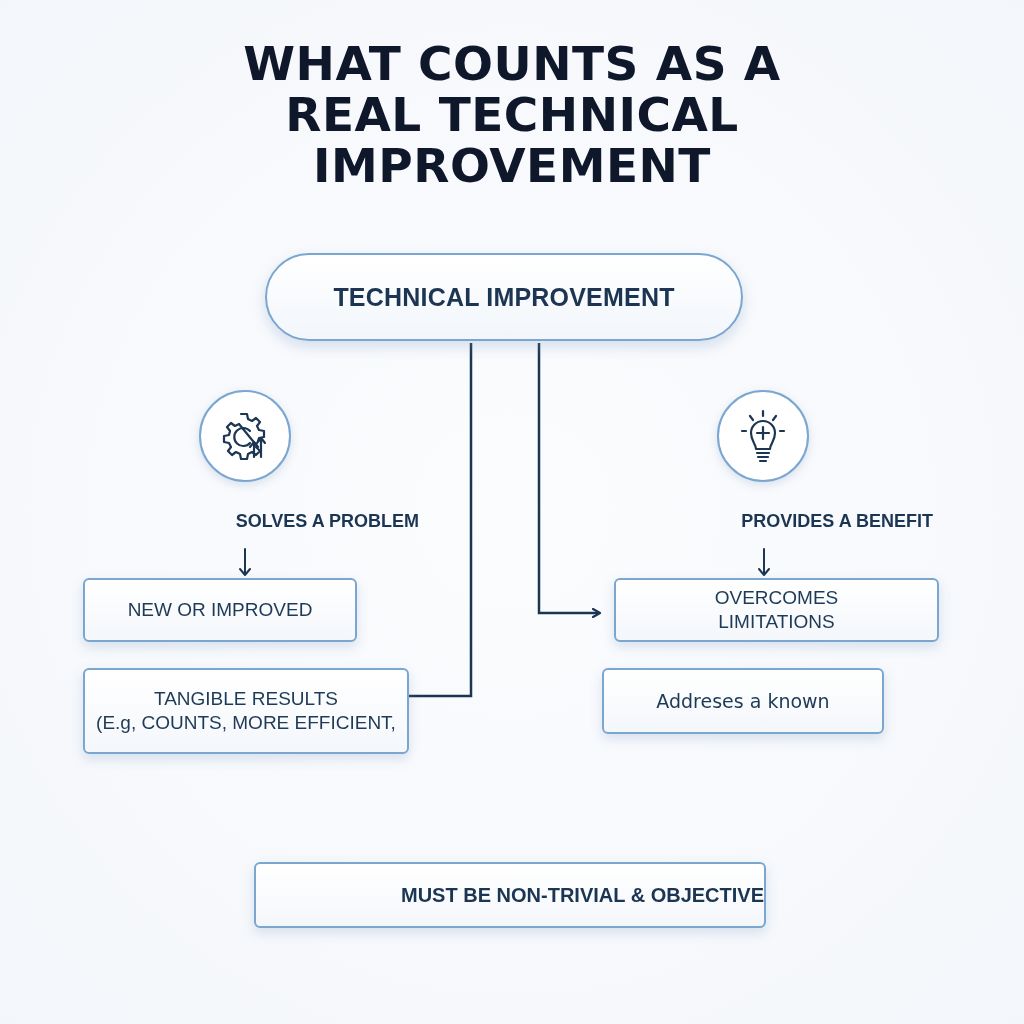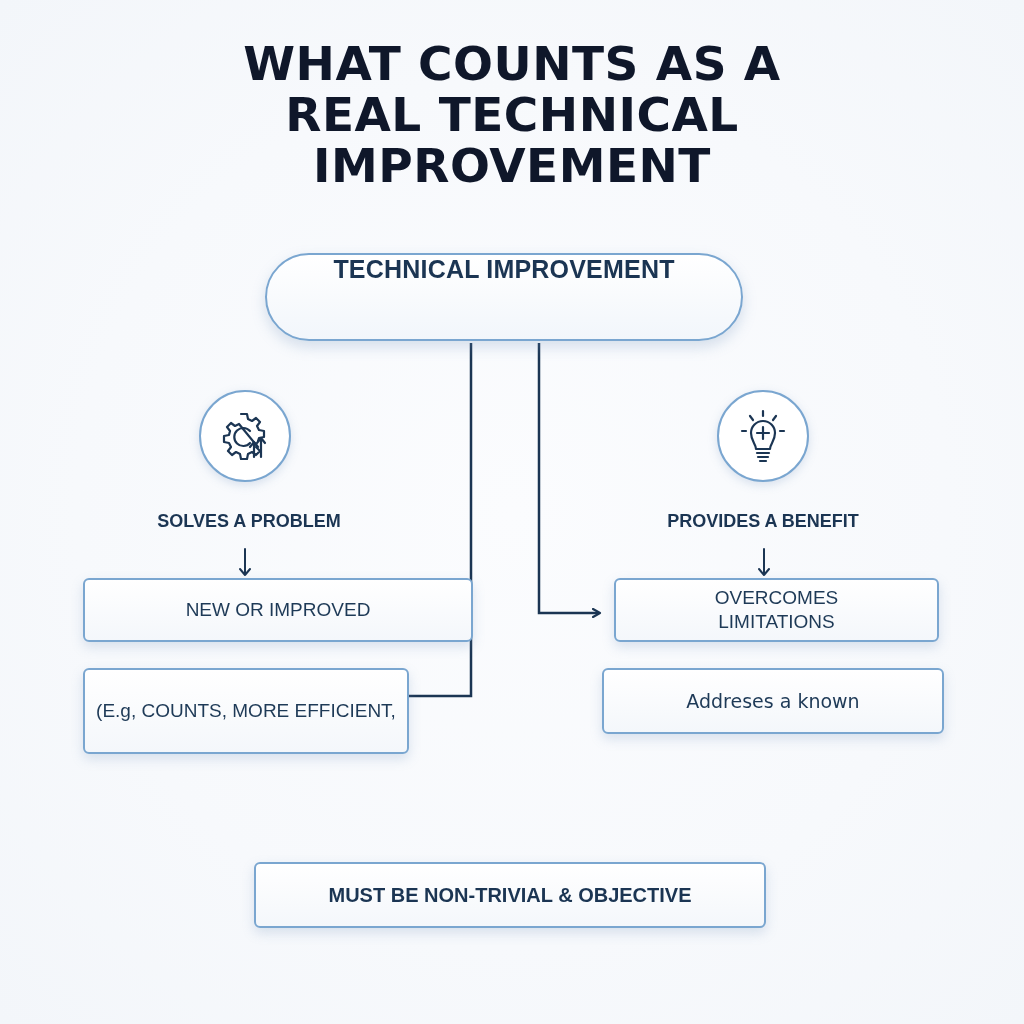--- a/index.html
+++ b/index.html
@@ -35,20 +35,21 @@
       left: 265px;
       top: 253px;
       width: 478px;
       height: 88px;
       box-sizing: border-box;
       border: 2.5px solid #7aa6d0;
       border-radius: 44px;
       background: linear-gradient(#ffffff, #f2f6fb);
       box-shadow: 0 6px 14px rgba(120, 150, 190, 0.28);
       display: flex;
+      align-items: center;
       justify-content: center;
       font-weight: bold;
       font-size: 25px;
       color: #1b3553;
       letter-spacing: 0.2px;
     }
 
     .icon-circle {
       position: absolute;
       width: 92px;
@@ -60,21 +61,21 @@
       box-shadow: 0 3px 10px rgba(120, 150, 190, 0.25);
       display: flex;
       align-items: center;
       justify-content: center;
     }
     .icon-circle svg { display: block; }
 
     .branch-label {
       position: absolute;
       width: 340px;
-      text-align: center;
+      text-align: right;
       font-weight: bold;
       font-size: 18px;
       color: #1b3553;
     }
 
     .small-arrow {
       position: absolute;
       width: 12px;
       height: 30px;
     }
@@ -170,38 +171,39 @@
 <div class="branch-label" style="left:79px; top:511px;">SOLVES A PROBLEM</div>
 <svg class="small-arrow" style="left:239px; top:548px;" viewBox="0 0 12 30">
   <path d="M6,1 L6,27 M1,21 L6,27 L11,21" fill="none" stroke="#1b3553" stroke-width="2" stroke-linecap="round" stroke-linejoin="round"></path>
 </svg>
 
 <div class="branch-label" style="left:593px; top:511px;">PROVIDES A BENEFIT</div>
 <svg class="small-arrow" style="left:758px; top:548px;" viewBox="0 0 12 30">
   <path d="M6,1 L6,27 M1,21 L6,27 L11,21" fill="none" stroke="#1b3553" stroke-width="2" stroke-linecap="round" stroke-linejoin="round"></path>
 </svg>
 
-<div class="box" style="left:83px; top:578px; width:390px; height:64px;">
+<div class="box" style="left:83px; top:578px; width:274px; height:64px;">
   <div>
     <div>NEW OR IMPROVED</div>
   </div>
 </div>
 <div class="box" style="left:83px; top:668px; width:326px; height:86px;">
   <div>
+    <div>TANGIBLE RESULTS</div>
     <div>(E.g, COUNTS, MORE EFFICIENT,</div>
   </div>
 </div>
 
 <div class="box" style="left:602px; top:578px; width:325px; height:64px;margin-left:12px;">
   <div>
     <div>OVERCOMES</div>
     <div>LIMITATIONS</div>
   </div>
 </div>
-<div class="box mixed" style="left:602px; top:668px; width:342px; height:66px;">
+<div class="box mixed" style="left:602px; top:668px; width:282px; height:66px;">
   <div>
     <div>Addreses a known</div>
   </div>
 </div>
 
-<div class="box footer" style="left:254px; top:862px; width:512px; height:66px;">
+<div class="box footer" style="left:254px; top:862px; width:512px; height:66px;justify-content:flex-end;">
   <span>MUST BE NON-TRIVIAL &amp; OBJECTIVE</span>
 </div>
 
 </body></html>

